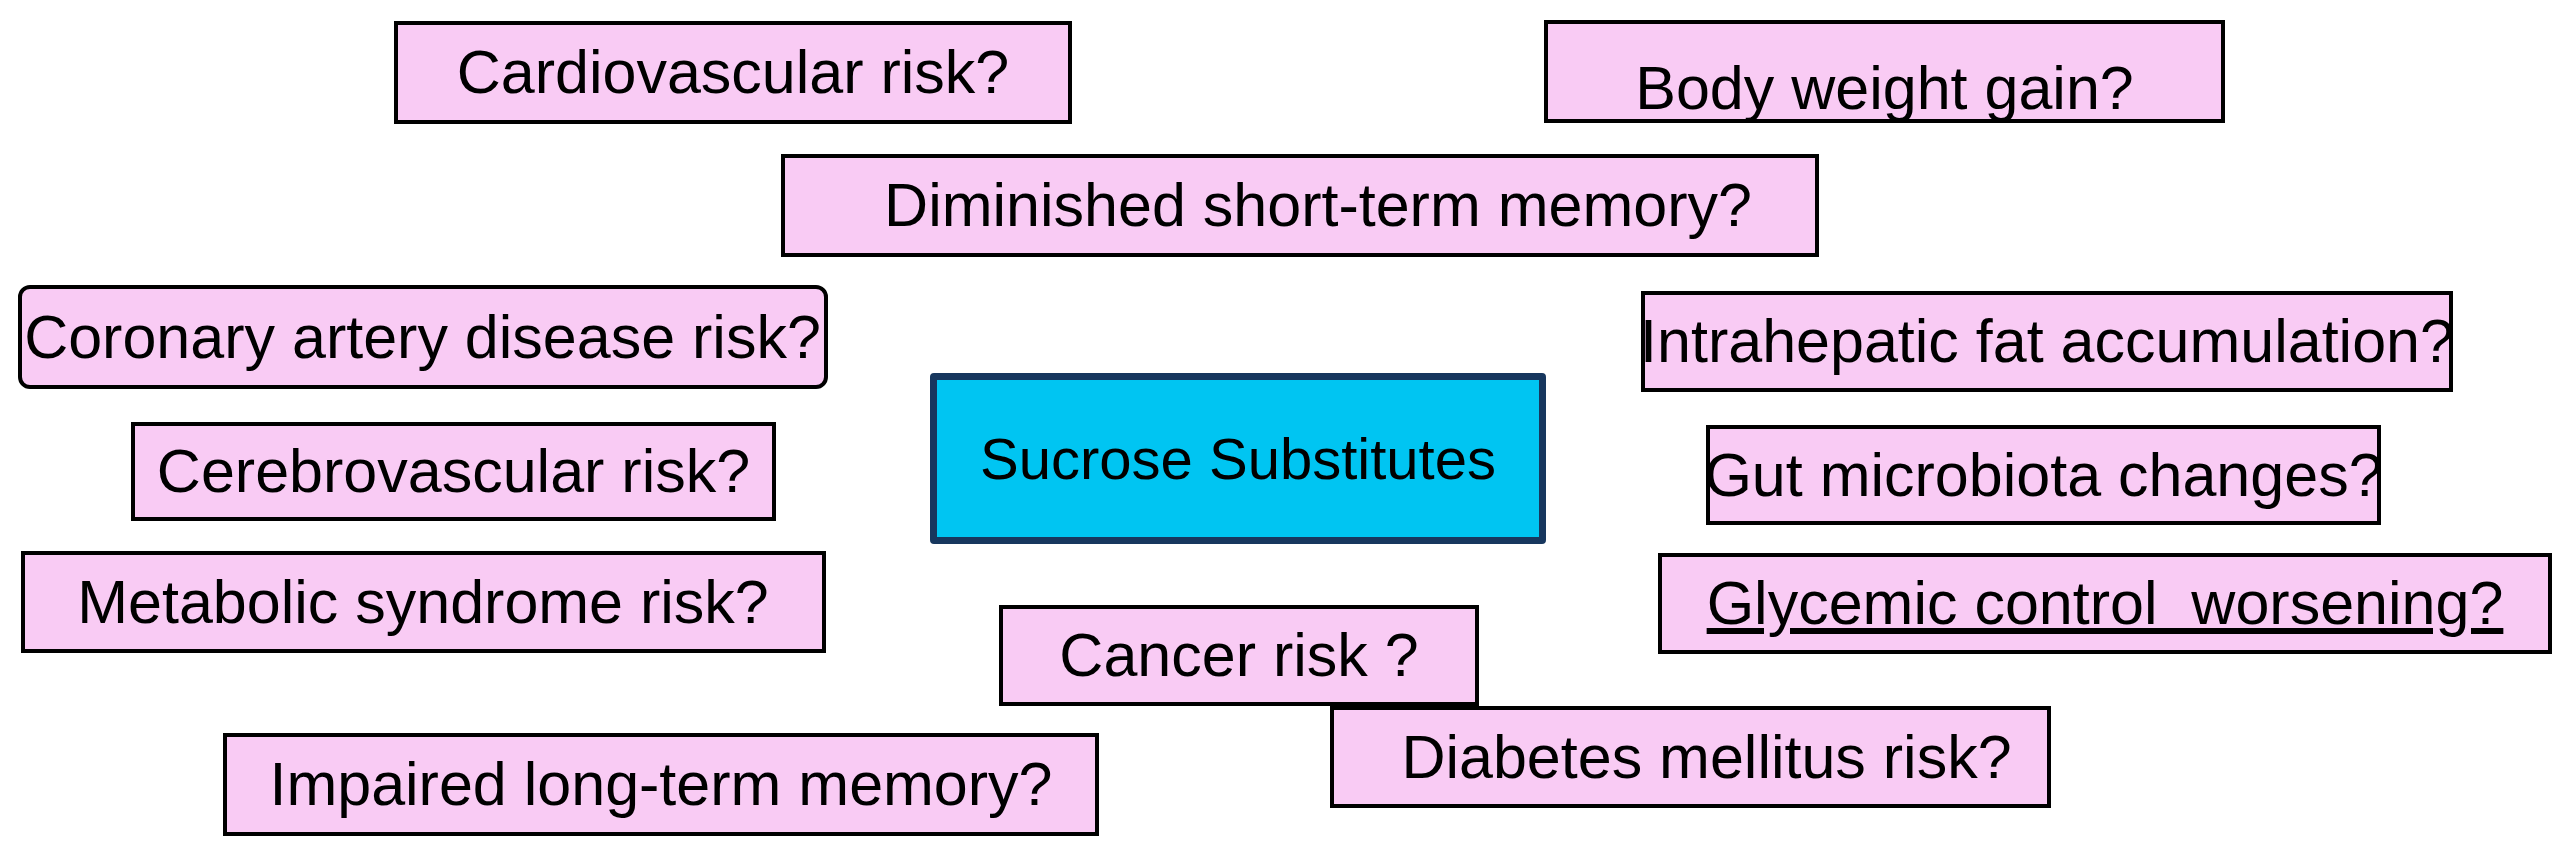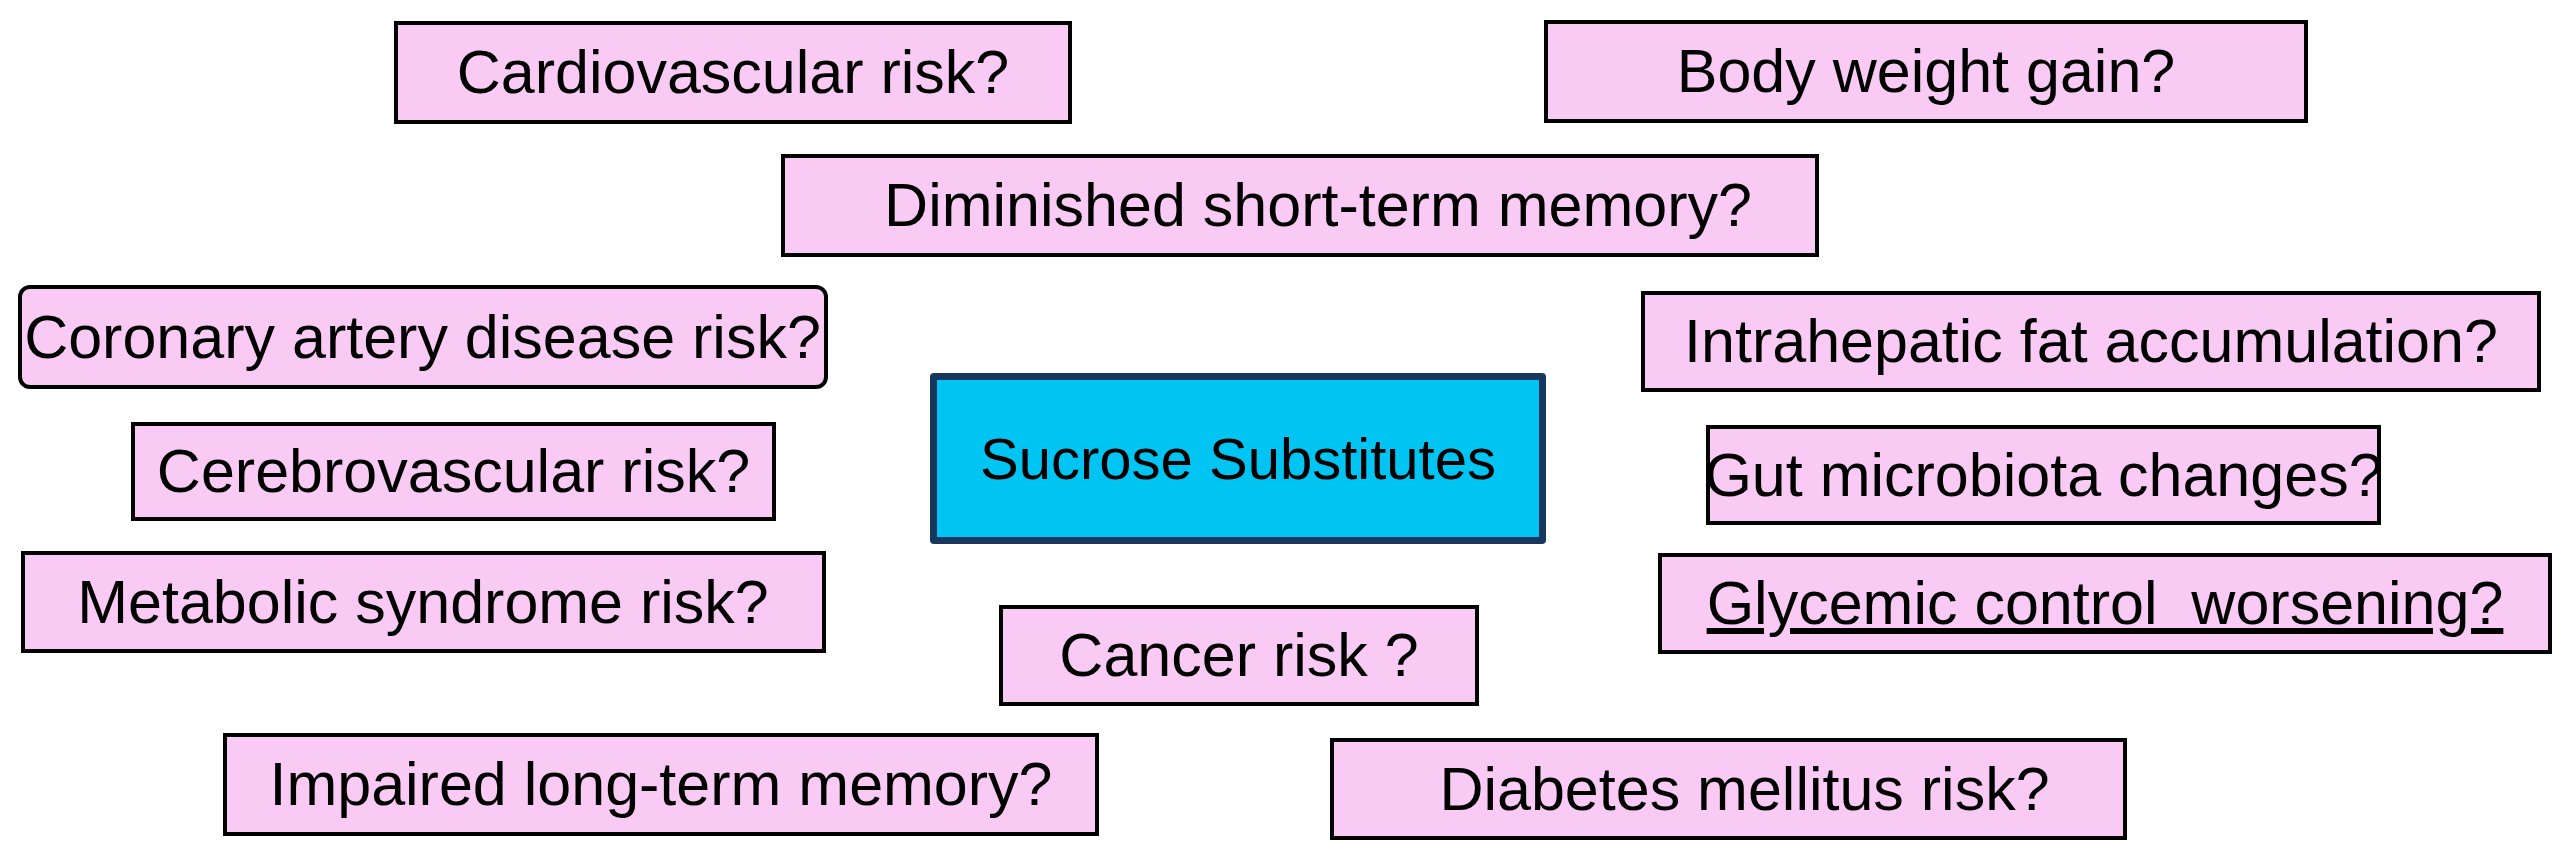--- a/index.html
+++ b/index.html
@@ -45,31 +45,31 @@
     background: var(--cyan-fill, #00c5f2);
     border: 7.6px solid var(--cyan-border, #17375e);
     border-radius: 4px;
     color: var(--node-text, #000000);
     font-size: 58px;
     line-height: 1;
     white-space: pre;
   }
   
   #node-cardiovascular-risk          { left: 394px;  top: 20.5px;  width: 678px;  height: 103px; }
-  #node-body-weight-gain             { left: 1544px; top: 20px;  width: 764px;  height: 103px; }
+  #node-body-weight-gain             { left: 1544px; top: 20px;  width: 681px;  height: 103px; align-items: flex-end; }
   #node-diminished-short-term-memory { left: 781px; top: 154px; width: 1038px; height: 103px; padding-left: 36px; }
   #node-coronary-artery-disease-risk { left: 17.5px;   top: 285px; width: 810px; height: 104px; border-radius: 12px; }
-  #node-intrahepatic-fat-accumulation{ left: 1641px; top: 291px; width: 900px; height: 101px; }
+  #node-intrahepatic-fat-accumulation{ left: 1641px; top: 291px; width: 812px; height: 101px; }
   #node-cerebrovascular-risk         { left: 131px;  top: 422px; width: 645px;  height: 99px; }
   #node-gut-microbiota-changes       { left: 1706px; top: 425px; width: 675px; height: 100px; }
   #node-metabolic-syndrome-risk      { left: 20.5px;   top: 551px; width: 805px; height: 102px; }
   #node-glycemic-control-worsening   { left: 1658px; top: 553px; width: 894px; height: 101px; text-decoration: underline; }
   #node-cancer-risk                  { left: 999px; top: 605px; width: 480px;  height: 101px; }
   #node-impaired-long-term-memory    { left: 223px;  top: 733px; width: 876px; height: 103px; }
-  #node-diabetes-mellitus-risk       { left: 1330px; top: 738px; width: 797px; height: 102px; padding-left: 32px; }
+  #node-diabetes-mellitus-risk       { left: 1330px; top: 706px; width: 721px; height: 102px; padding-left: 32px; }
 </style>
 </head>
 <body style="background: rgb(255, 255, 255);">
 
 <div class="figure-canvas">
 
   <div class="qnode" id="node-cardiovascular-risk">
     <span>Cardiovascular risk?</span>
   </div>
 

